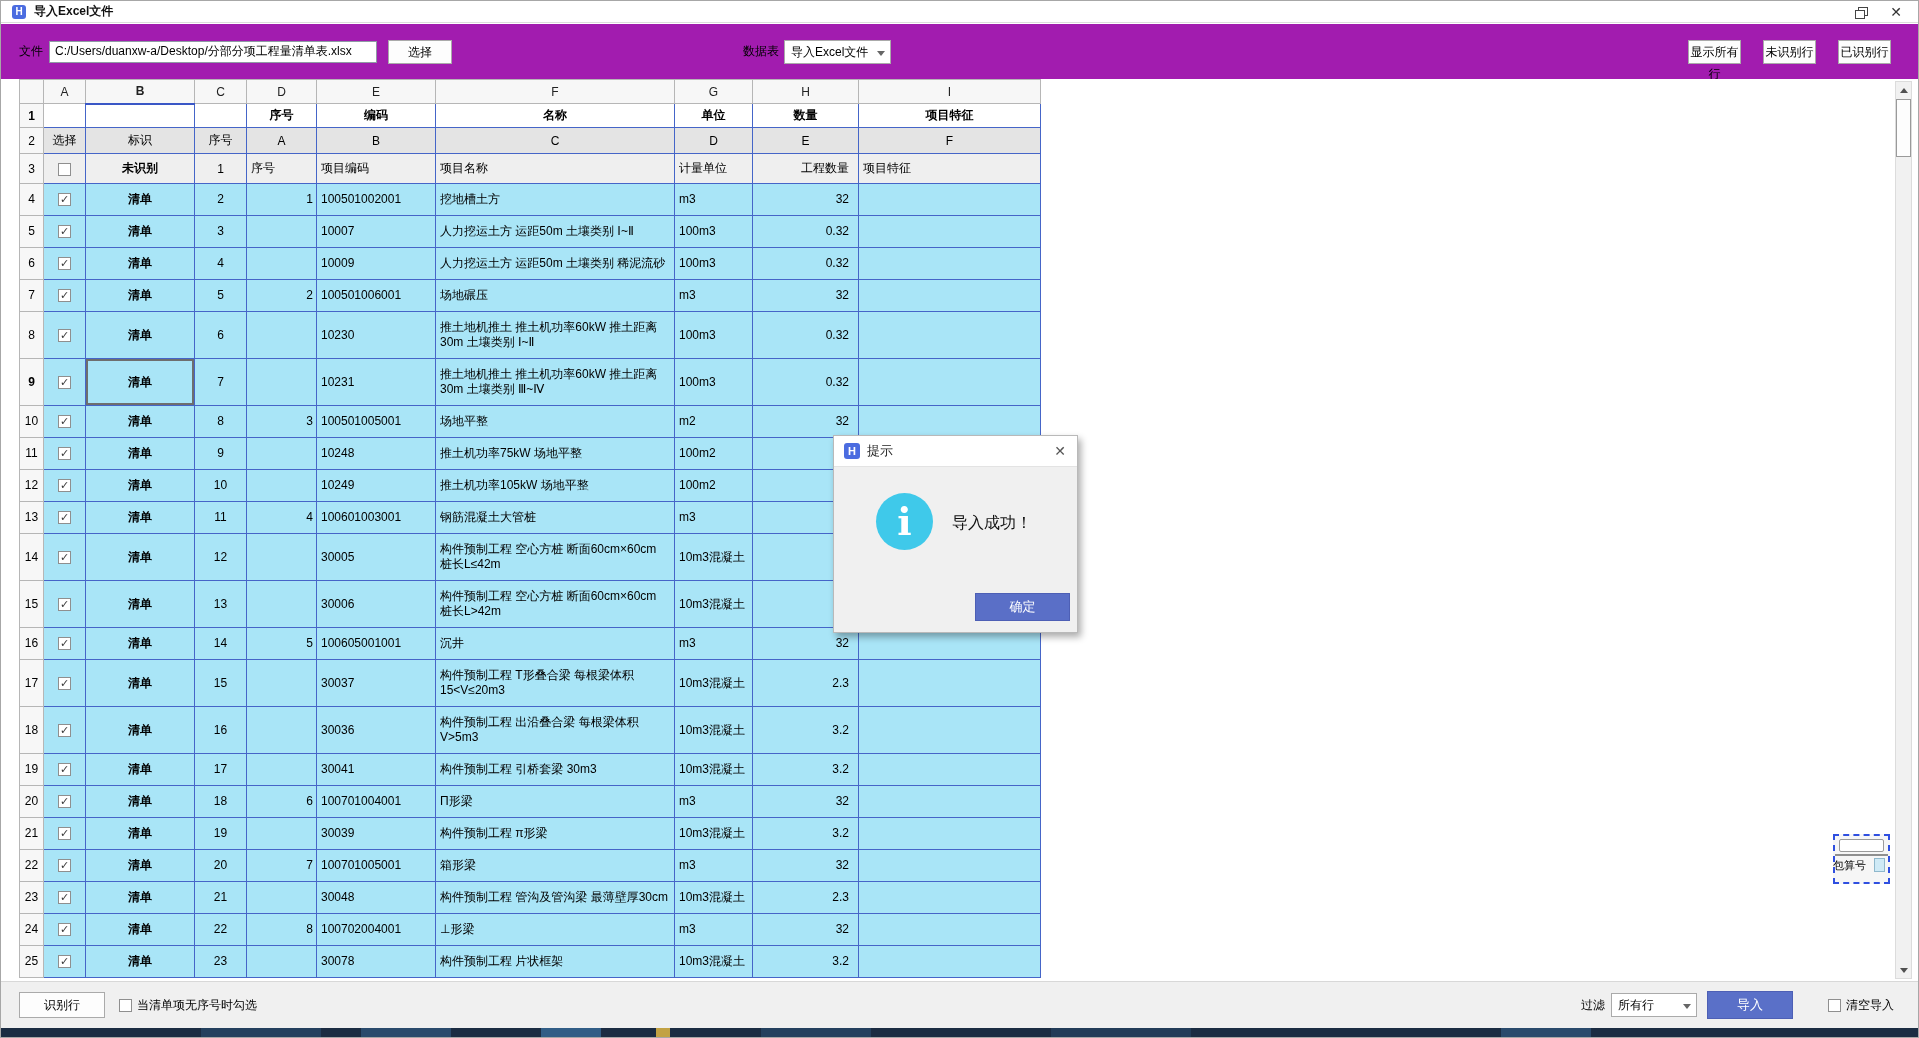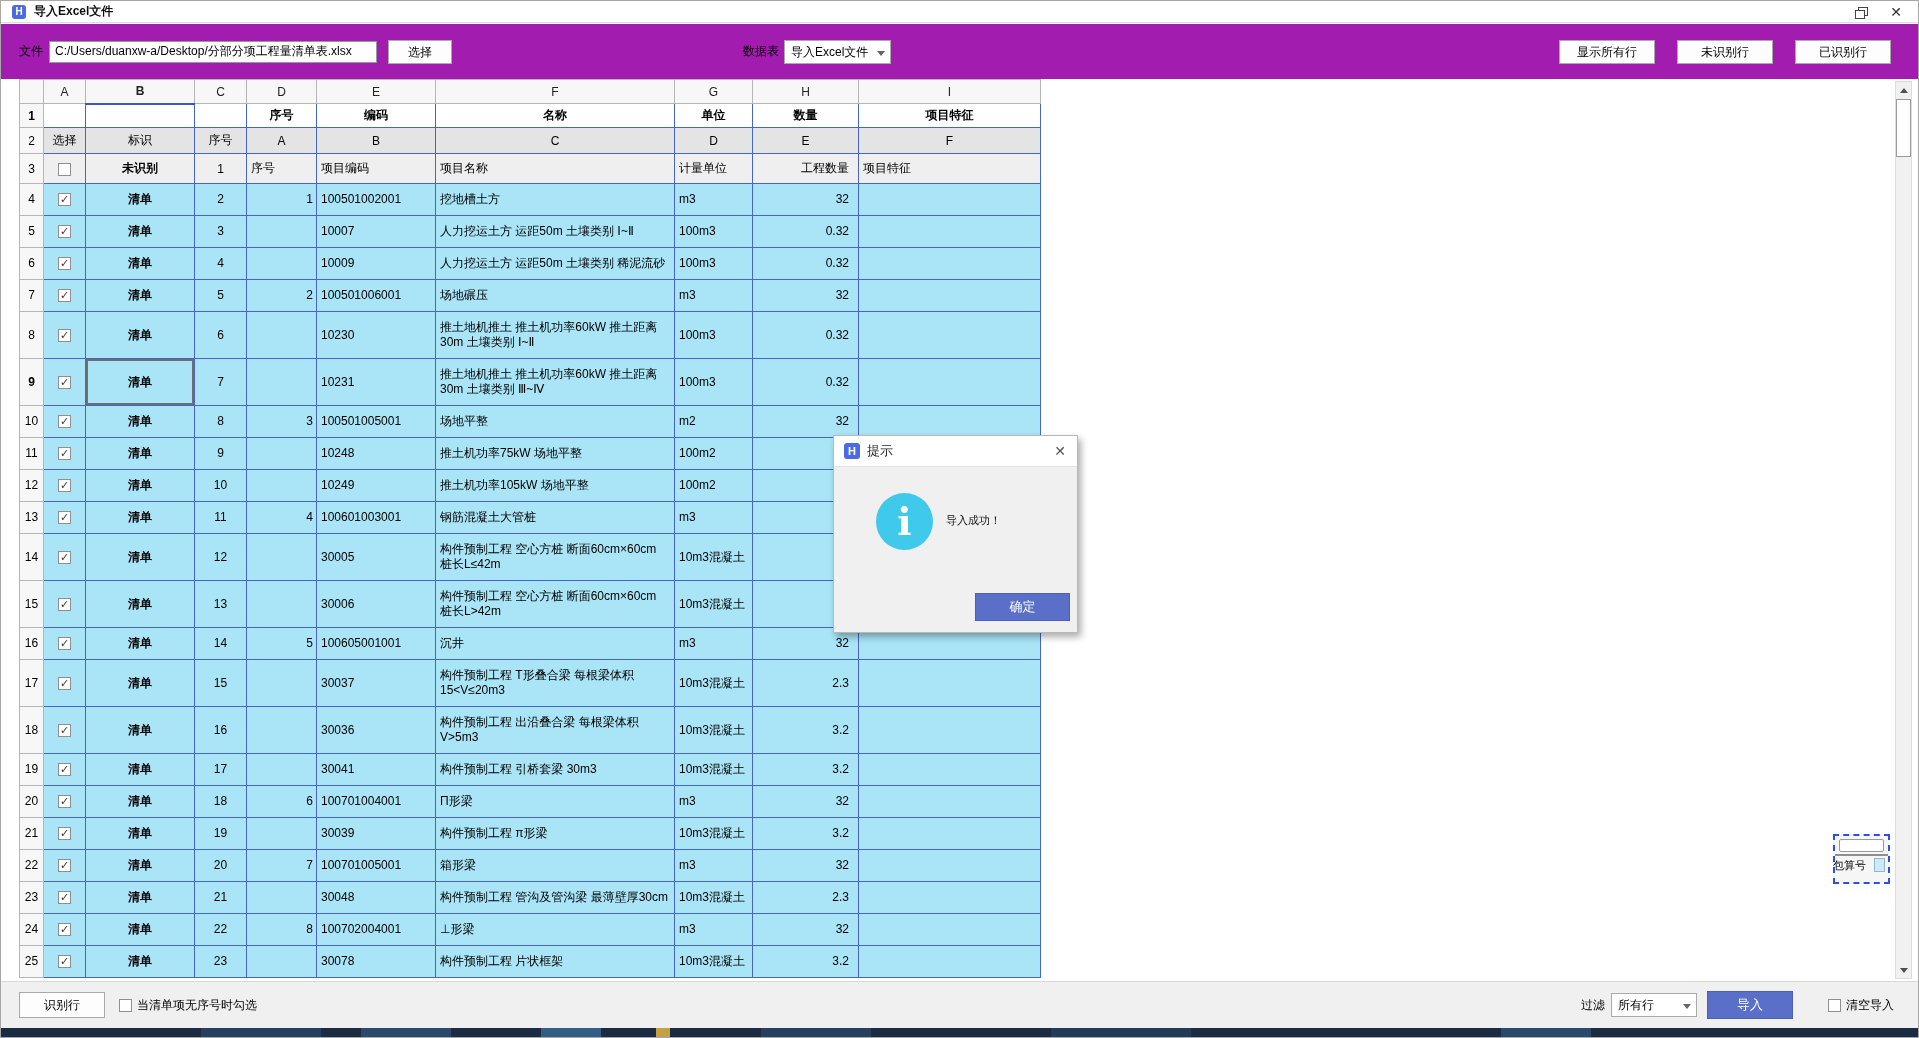--- a/index.html
+++ b/index.html
@@ -21,21 +21,21 @@
   .lbl{color:#000;}
   .filelbl{margin-left:18px;}
   .filepath{width:328px;height:22px;border:1px solid #8f9aa5;background:#fff;font-size:12px;padding:0 5px;margin-left:6px;color:#000;}
   .btn{height:24px;background:#fdfdfd;border:1px solid #aaaaaa;font-size:12px;color:#000;text-align:center;line-height:22px;}
   .choosebtn{width:64px;margin-left:11px;}
   .dslbl{margin-left:291px;}
   .selectbox{position:relative;height:24px;background:#fff;border:1px solid #aaaaaa;font-size:12px;line-height:22px;padding:0 18px 0 6px;margin-left:5px;color:#000;}
   .selectbox .caret{position:absolute;right:5px;top:10px;width:0;height:0;border-left:4px solid transparent;border-right:4px solid transparent;border-top:5px solid #666;}
   .dsselect{width:107px;}
   .rowfilterbtns{margin-left:auto;display:flex;gap:22px;margin-right:27px;}
-  .rowfilterbtns .btn{width:96px;}
+  .rowfilterbtns .btn{width:53px;}
 
   
   .main{position:absolute;left:0;top:78px;width:100%;height:902px;background:#fff;overflow:hidden;}
   table.grid{border-collapse:collapse;table-layout:fixed;position:absolute;left:18px;top:0;}
   .grid th{background:#f7f7f7;border:1px solid #b6b6b6;font-size:12px;font-weight:normal;color:#222;height:24px;text-align:center;}
   .grid th.selcol{font-weight:bold;border-bottom:2px solid #3a57c6;}
   td.rownum{background:#f7f7f7 !important;border:1px solid #b6b6b6 !important;text-align:center;font-size:12px;color:#222;padding:0 !important;}
   td.boldnum{font-weight:bold;}
   .grid tbody td{border:1px solid #4565c8;font-size:12px;color:#000;overflow:hidden;}
   .fieldrow td{background:#fff;color:#1616dd;font-weight:bold;text-align:center;height:24px;padding:0 2px;}
@@ -84,21 +84,21 @@
   .taskbar .seg{position:absolute;top:0;height:11px;}
 
   
   .dialog{position:absolute;left:832px;top:434px;width:245px;height:198px;background:#f0f0f0;border:1px solid #b9b9b9;box-shadow:3px 4px 7px rgba(0,0,0,0.33);}
   .dlg-title{height:31px;background:#fff;border-bottom:1px solid #e3e3e3;display:flex;align-items:center;}
   .dlg-logo{width:16px;height:16px;border-radius:3px;background:#4b6ce0;color:#fff;font-size:11px;font-weight:bold;display:flex;align-items:center;justify-content:center;margin-left:10px;}
   .dlg-titletext{font-size:13px;color:#222;margin-left:7px;}
   .dlg-close{margin-left:auto;margin-right:11px;font-size:14px;color:#555;line-height:1;}
   .dlg-body{position:relative;height:166px;}
   .infoicon{position:absolute;left:42px;top:26px;width:57px;height:57px;border-radius:50%;background:#3fc9ea;color:#fff;display:flex;align-items:center;justify-content:center;font-size:38px;font-weight:bold;font-family:"DejaVu Serif",serif;}
-  .dlg-msg{position:absolute;left:112px;top:46px;font-size:11px;color:#111;}
+  .dlg-msg{position:absolute;left:118px;top:46px;font-size:16px;color:#111;}
   .dlg-ok{position:absolute;left:141px;top:126px;width:95px;height:28px;background:#5a6fc7;border:1px solid #4d5fb5;color:#fff;font-size:13px;text-align:center;line-height:26px;}
 </style>
 </head>
 <body>
 
 <div class="titlebar">
   <div class="applogo">H</div>
   <div class="apptitle">导入Excel文件</div>
   <div class="winbtns">
     <span class="restore"></span>

